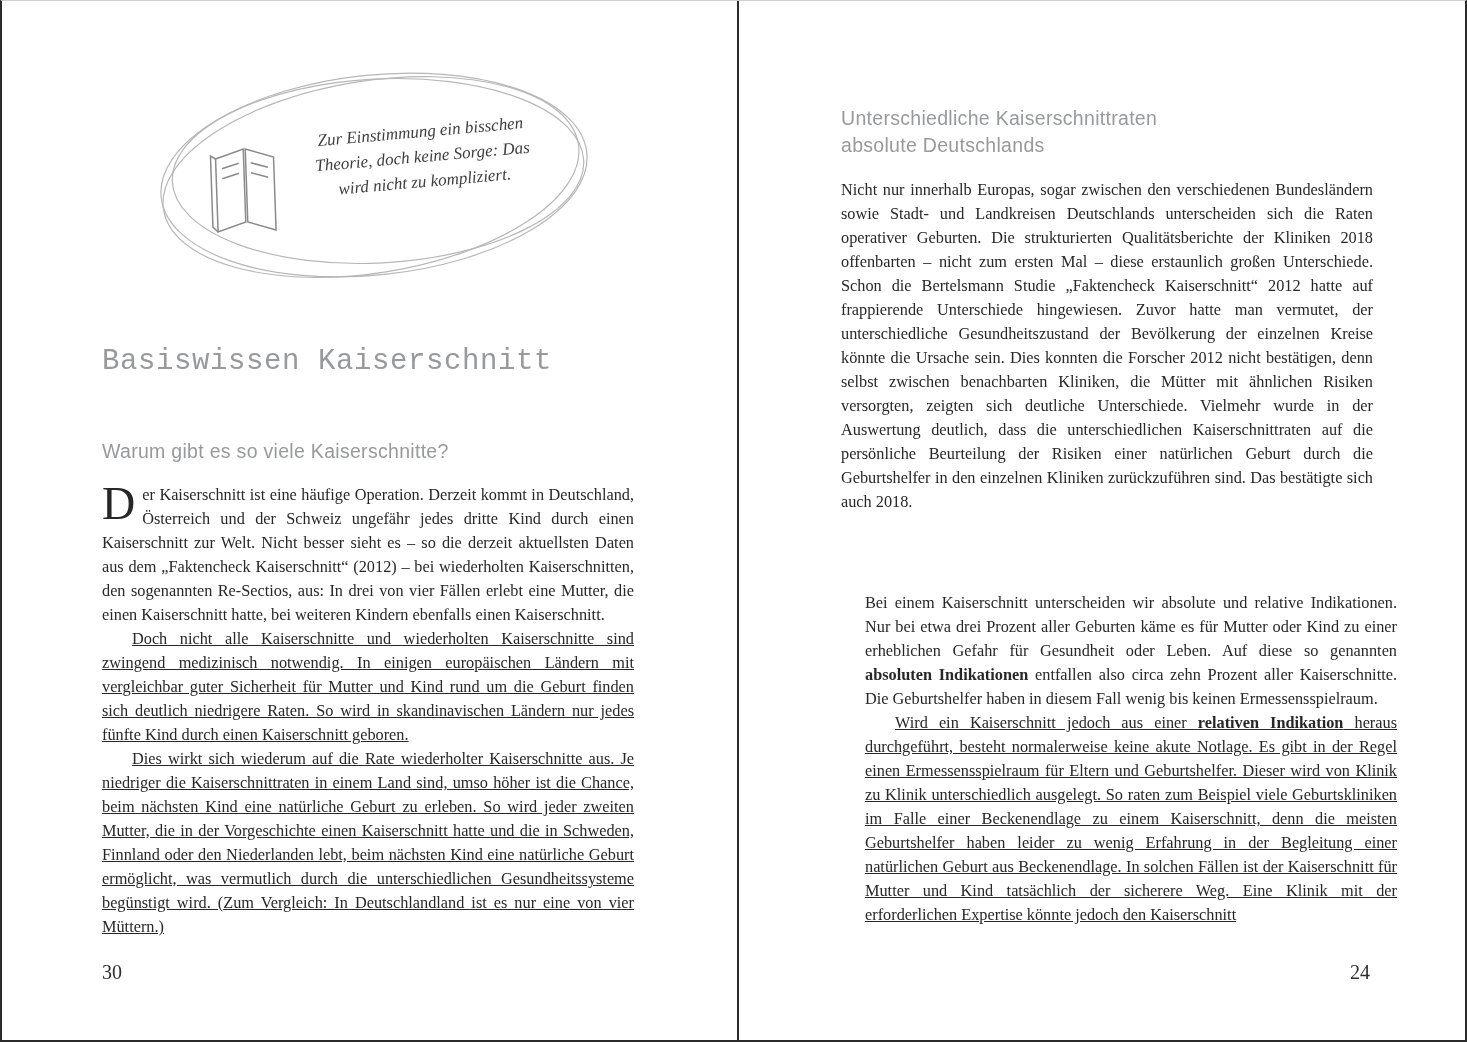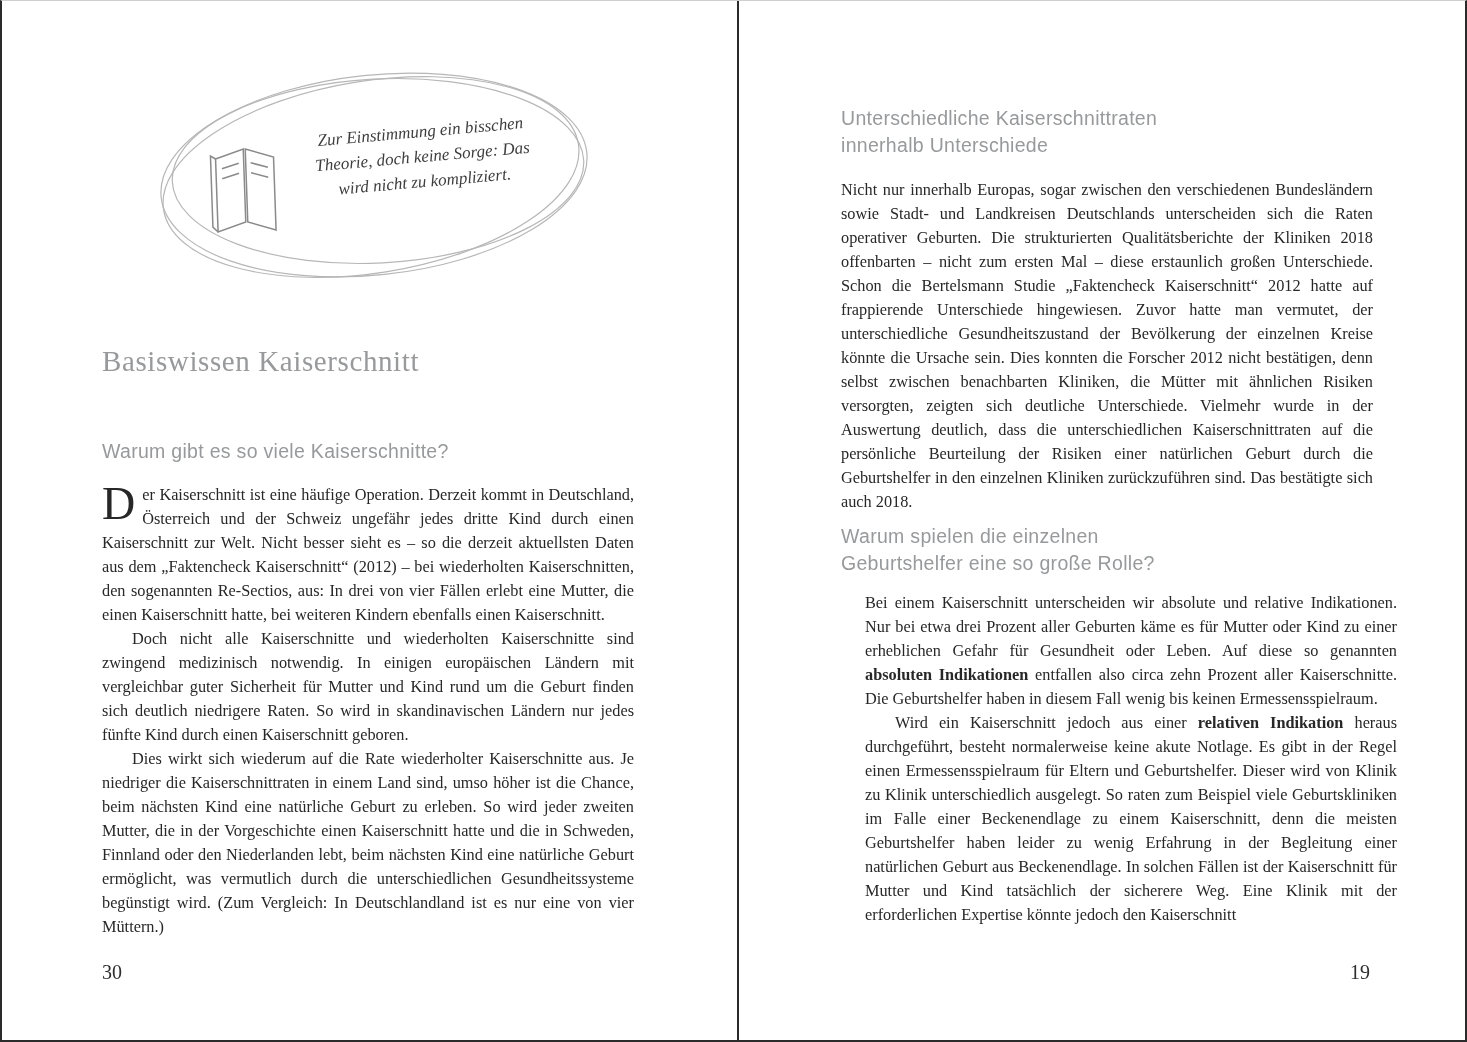--- a/index.html
+++ b/index.html
@@ -56,21 +56,21 @@
     font-size: 17px;
     line-height: 25px;
     color: #3d3d3d;
     font-family: "Liberation Serif", serif;
   }
 
   .doc-title {
     position: absolute;
     left: 100px;
     top: 344px;
-    font-family: Liberation Serif, serif;
+    font-family: Liberation Mono, monospace;
     font-weight: 300;
     font-size: 29px;
     letter-spacing: 0.6px;
     color: #97999b;
   }
   .subhead {
     font-family: "Liberation Sans", sans-serif;
     font-weight: 300;
     font-size: 19.5px;
     line-height: 27px;
@@ -86,21 +86,21 @@
   .body-col {
     position: absolute;
     width: 532px;
     font-size: 16.3px;
     line-height: 24px;
     color: #272727;
     text-align: justify;
     hyphens: auto;
   }
   .body-col p { margin: 0; }
-  .body-col p.indent { text-indent: 30px; }
+  .body-col p.indent { text-indent: 30px; text-decoration: underline; }
   .dropcap {
     float: left;
     font-size: 46px;
     line-height: 38px;
     padding: 2px 7px 0 0;
     color: #272727;
   }
   .left-body  { left: 100px; top: 482px; }
 
   .right-head {
@@ -172,33 +172,29 @@
 
     <div class="pagenum pagenum-left">30</div>
   </div>
 
   <div class="divider"></div>
 
   <div class="page page-right">
 
     <div class="subhead right-head">
       <div>Unterschiedliche Kaiserschnittraten</div>
-      <div>innerhalb Unterschiede</div>
+      <div>absolute Deutschlands</div>
     </div>
 
     <div class="body-col right-p1">
       <p>Nicht nur innerhalb Europas, sogar zwischen den verschiedenen Bundesländern sowie Stadt- und Landkreisen Deutschlands unterscheiden sich die Raten operativer Geburten. Die strukturierten Qualitätsberichte der Kliniken 2018 offenbarten – nicht zum ersten Mal – diese erstaunlich großen Unterschiede. Schon die Bertelsmann Studie „Faktencheck Kaiserschnitt“ 2012 hatte auf frappierende Unterschiede hingewiesen. Zuvor hatte man vermutet, der unterschiedliche Gesundheitszustand der Bevölkerung der einzelnen Kreise könnte die Ursache sein. Dies konnten die Forscher 2012 nicht bestätigen, denn selbst zwischen benachbarten Kliniken, die Mütter mit ähnlichen Risiken versorgten, zeigten sich deutliche Unterschiede. Vielmehr wurde in der Auswertung deutlich, dass die unterschiedlichen Kaiserschnittraten auf die persönliche Beurteilung der Risiken einer natürlichen Geburt durch die Geburtshelfer in den einzelnen Kliniken zurückzuführen sind. Das bestätigte sich auch 2018.</p>
     </div>
 
-    <div class="subhead right-subhead">
-      <div>Warum spielen die einzelnen</div>
-      <div>Geburtshelfer eine so große Rolle?</div>
-    </div>
 
     <div class="body-col right-body2">
       <p><span>Bei einem Kaiserschnitt unterscheiden wir absolute und relative Indikationen. Nur bei etwa drei Prozent aller Geburten käme es für Mutter oder Kind zu einer erheblichen Gefahr für Gesundheit oder Leben. Auf diese so genannten </span><strong>absoluten Indikationen</strong><span> entfallen also circa zehn Prozent aller Kaiserschnitte. Die Geburtshelfer haben in diesem Fall wenig bis keinen Ermessensspielraum.</span></p>
       <p class="indent"><span>Wird ein Kaiserschnitt jedoch aus einer </span><strong>relativen Indikation</strong><span> heraus durchgeführt, besteht normalerweise keine akute Notlage. Es gibt in der Regel einen Ermessensspielraum für Eltern und Geburtshelfer. Dieser wird von Klinik zu Klinik unterschiedlich ausgelegt. So raten zum Beispiel viele Geburtskliniken im Falle einer Beckenendlage zu einem Kaiserschnitt, denn die meisten Geburtshelfer haben leider zu wenig Erfahrung in der Begleitung einer natürlichen Geburt aus Beckenendlage. In solchen Fällen ist der Kaiserschnitt für Mutter und Kind tatsächlich der sicherere Weg. Eine Klinik mit der erforderlichen Expertise könnte jedoch den Kaiserschnitt</span></p>
     </div>
 
-    <div class="pagenum pagenum-right">19</div>
+    <div class="pagenum pagenum-right">24</div>
   </div>
 
 </div>
 
 </body></html>

